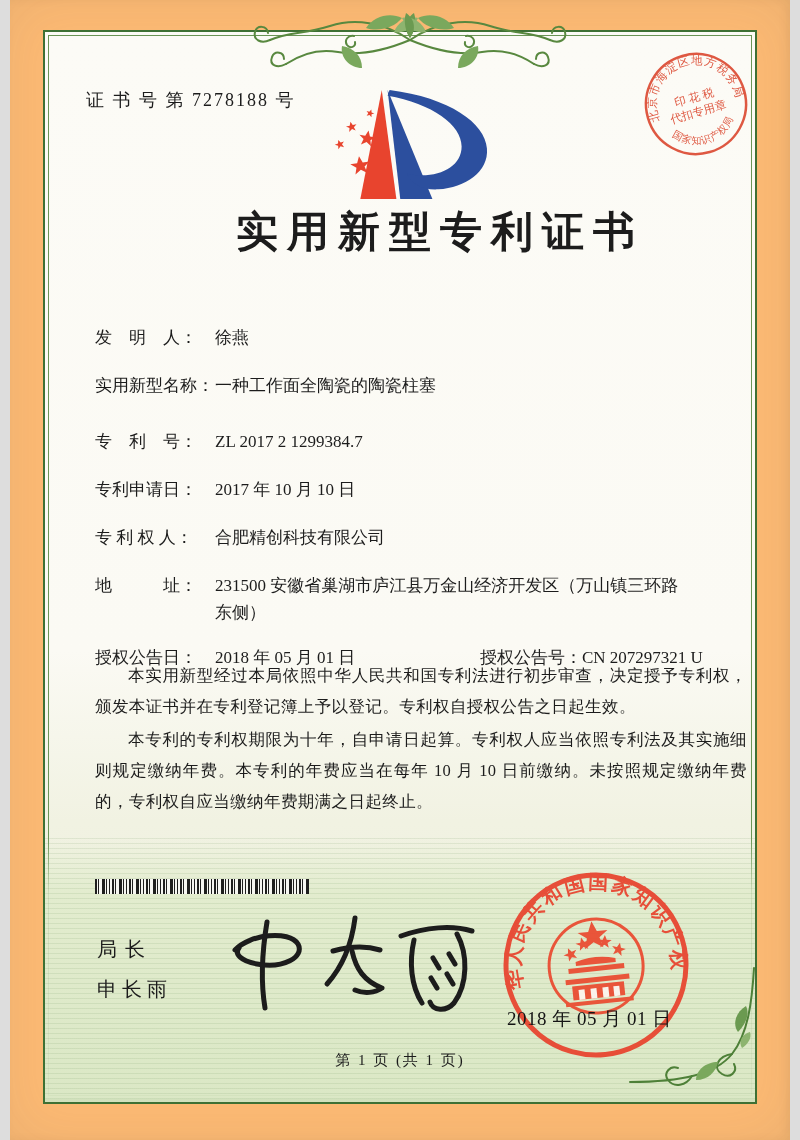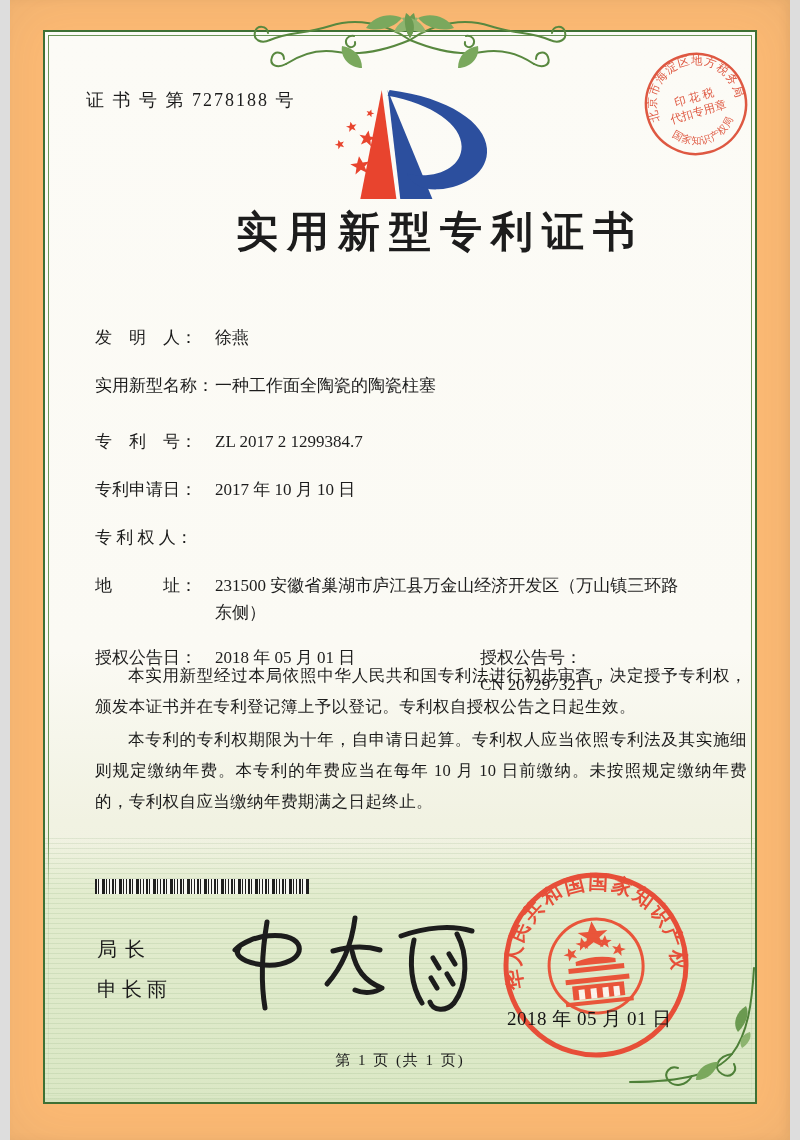--- a/index.html
+++ b/index.html
@@ -32,21 +32,21 @@
   .title{position:absolute;left:0;top:204px;width:100%;text-align:center;
     font-size:42px;font-weight:600;letter-spacing:9px;padding-left:40px;}
   .fields{position:absolute;left:85px;top:324px;width:660px;font-size:17px;}
   .field-row{display:flex;line-height:27px;margin-bottom:21px;}
   .field-row.first{margin-bottom:29px;}
   .field-row.address{margin-bottom:18px;}
   .field-label{flex:0 0 120px;white-space:pre;}
   .field-value{flex:1;max-width:465px;}
   .grant-row{display:flex;line-height:27px;}
   .grant-left{flex:0 0 385px;display:flex;}
-  .grant-right{display:flex;flex-direction:column;}
+  .grant-right{display:flex;}
   .paragraphs{position:absolute;left:85px;top:660px;width:652px;
     font-size:16.5px;line-height:31px;text-align:justify;letter-spacing:.4px;}
   .paragraphs p{margin:0 0 2px 0;text-indent:2em;}
   .barcode{
     position:absolute;left:85px;top:879px;width:214px;height:15px;
     background:repeating-linear-gradient(90deg,
       #1f1f1f 0 2px, #f6f6f2 2px 3px,
       #1f1f1f 3px 4px, #f6f6f2 4px 7px,
       #1f1f1f 7px 10px,#f6f6f2 10px 11px,
       #1f1f1f 11px 12px,#f6f6f2 12px 14px,
@@ -145,20 +145,21 @@
     <div class="field-row">
       <span class="field-label">专　利　号：</span>
       <span class="field-value">ZL 2017 2 1299384.7</span>
     </div>
     <div class="field-row">
       <span class="field-label">专利申请日：</span>
       <span class="field-value">2017 年 10 月 10 日</span>
     </div>
     <div class="field-row">
       <span class="field-label">专 利 权 人：</span>
+      <span class="field-value">合肥精创科技有限公司</span>
     </div>
     <div class="field-row address">
       <span class="field-label">地　　　址：</span>
       <span class="field-value">231500 安徽省巢湖市庐江县万金山经济开发区（万山镇三环路东侧）</span>
     </div>
     <div class="grant-row">
       <div class="grant-left">
         <span class="field-label">授权公告日：</span>
         <span>2018 年 05 月 01 日</span>
       </div>

